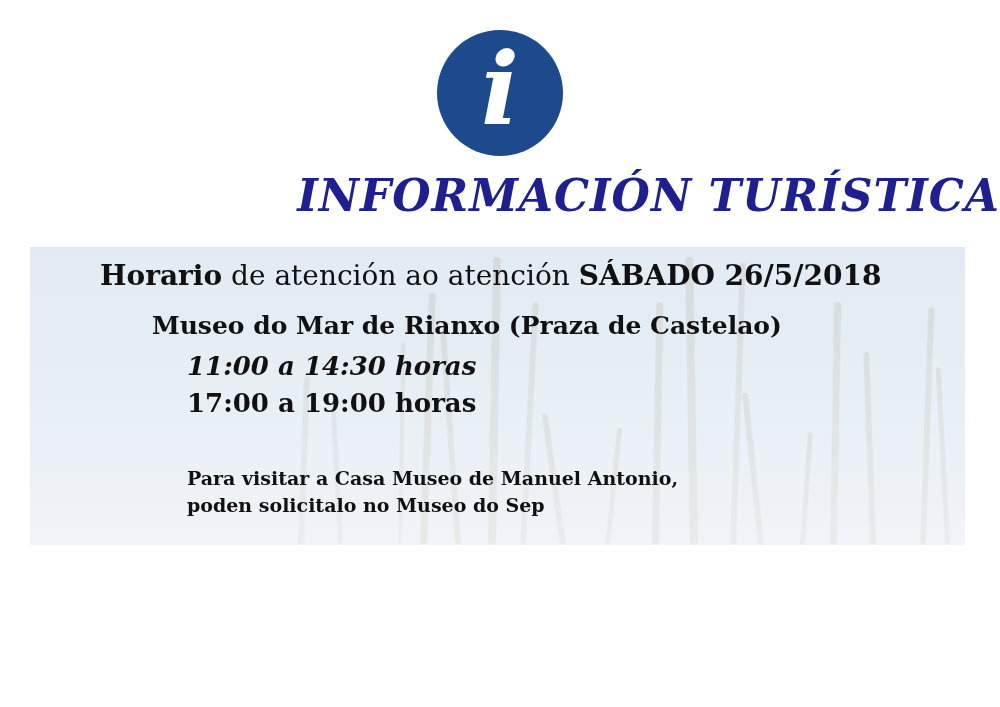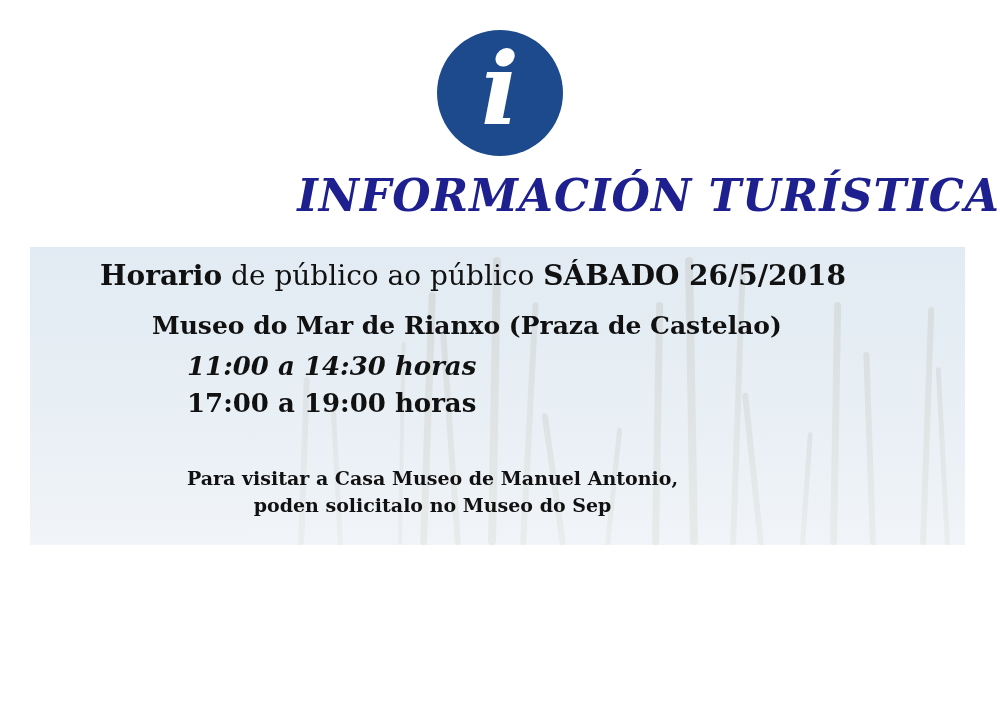--- a/index.html
+++ b/index.html
@@ -22,21 +22,21 @@
        background:linear-gradient(180deg,#e2ebf3 0%,#e8eff5 55%,#f1f4f8 100%);
        overflow:hidden;}
   .reed{position:absolute;border-radius:6px;
        background:linear-gradient(180deg,#c6c8c2,#dedfd9);transform-origin:50% 100%;}
   .panel p{position:absolute;margin:0;color:#111111;}
   .headline{left:70px;top:12px;font-size:28px;}
   .headline b{font-weight:bold;}
   .venue{left:122px;top:64px;font-size:25px;font-weight:bold;}
   .hour1{left:157px;top:104px;font-size:26px;font-weight:bold;font-style:italic;}
   .hour2{left:157px;top:141px;font-size:26px;font-weight:bold;text-align:center;}
-  .note{left:157px;top:218px;font-size:19px;font-weight:bold;line-height:27px;text-align:center;}
+  .note{left:157px;top:218px;font-size:19px;font-weight:bold;line-height:27px;}
 
   
   .logos{position:absolute;left:0;top:545px;width:1000px;height:162px;background:#ffffff;}
 </style>
 </head>
 <body>
 
 <div class="info-circle">
   <span class="glyph">i</span>
 </div>
@@ -57,21 +57,21 @@
   <div class="reed" style="left:622px;top:55px;width:7px;height:243px;opacity:.42;transform:rotate(1deg);"></div>
   <div class="reed" style="left:660px;top:10px;width:8px;height:288px;opacity:.45;transform:rotate(-1deg);"></div>
   <div class="reed" style="left:700px;top:15px;width:6px;height:283px;opacity:.40;transform:rotate(2deg);"></div>
   <div class="reed" style="left:728px;top:145px;width:6px;height:153px;opacity:.35;transform:rotate(-6deg);"></div>
   <div class="reed" style="left:770px;top:185px;width:5px;height:113px;opacity:.33;transform:rotate(4deg);"></div>
   <div class="reed" style="left:800px;top:55px;width:7px;height:243px;opacity:.40;transform:rotate(1deg);"></div>
   <div class="reed" style="left:840px;top:105px;width:6px;height:193px;opacity:.38;transform:rotate(-2deg);"></div>
   <div class="reed" style="left:890px;top:60px;width:6px;height:238px;opacity:.40;transform:rotate(2deg);"></div>
   <div class="reed" style="left:915px;top:120px;width:5px;height:178px;opacity:.35;transform:rotate(-3deg);"></div>
 
-  <p class="headline"><b>Horario</b><span> de público ao público </span><b>SÁBADO 26/5/2018</b></p>
+  <p class="headline"><b>Horario</b><span> de atención ao atención </span><b>SÁBADO 26/5/2018</b></p>
   <p class="venue">Museo do Mar de Rianxo (Praza de Castelao)</p>
   <p class="hour1">11:00 a 14:30 horas</p>
   <p class="hour2">17:00 a 19:00 horas</p>
   <p class="note"><span>Para visitar a Casa Museo de Manuel Antonio,</span><br><span>poden solicitalo no Museo do Sep</span></p>
 </div>
 
 <div class="logos">
 
   
   

